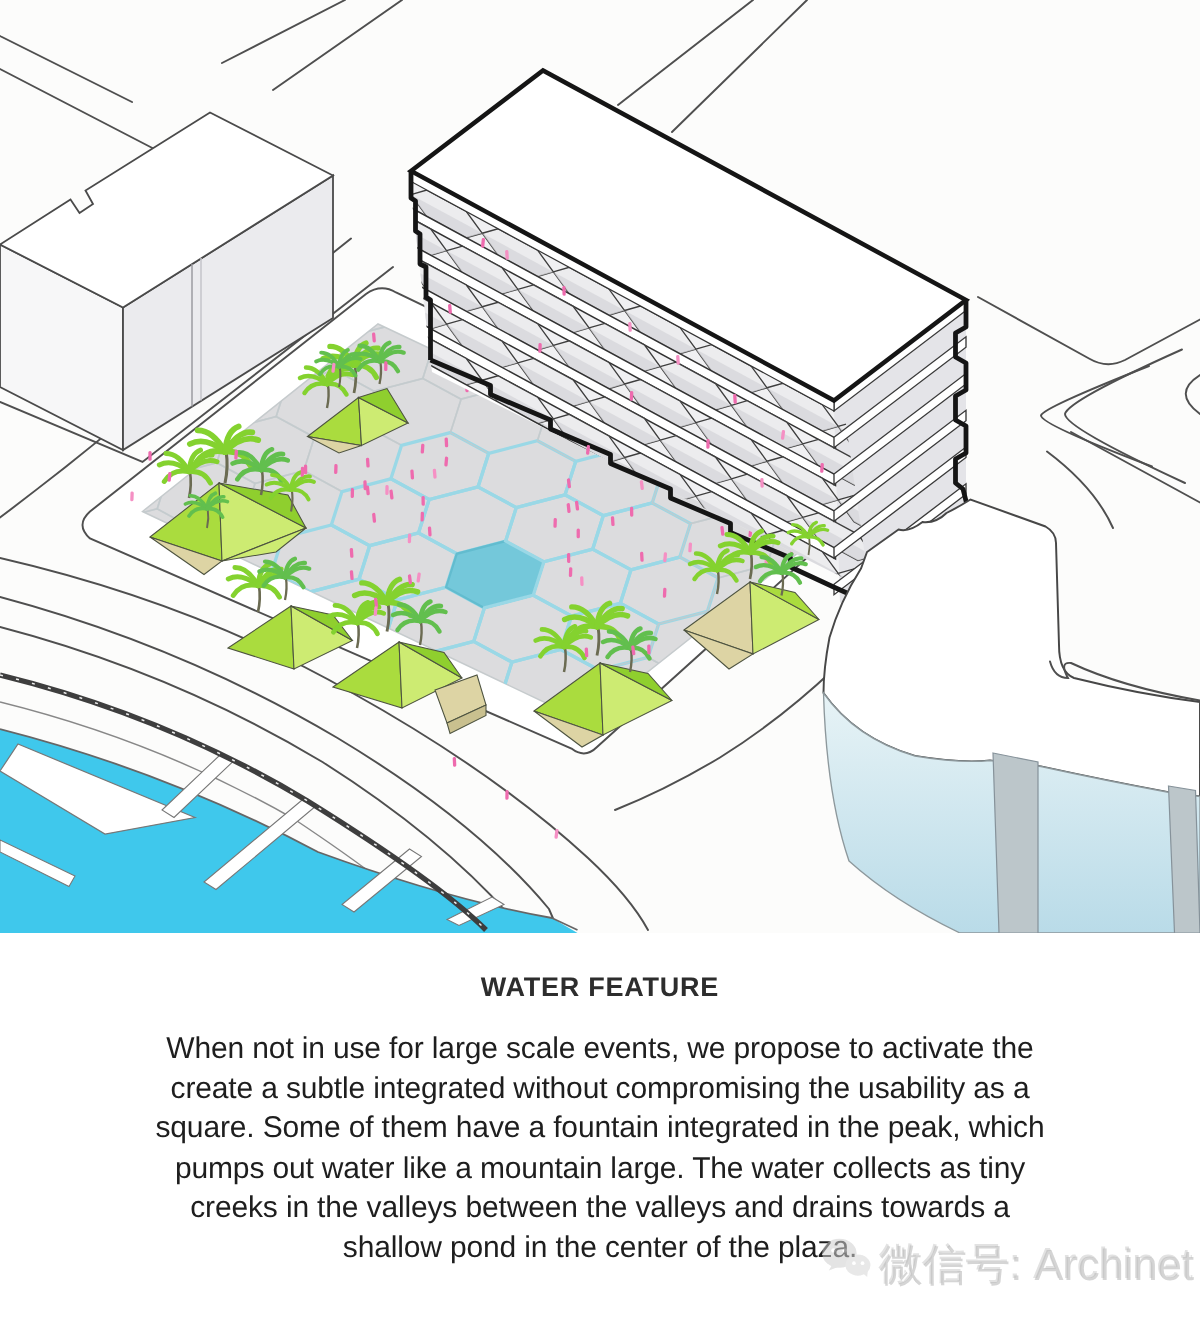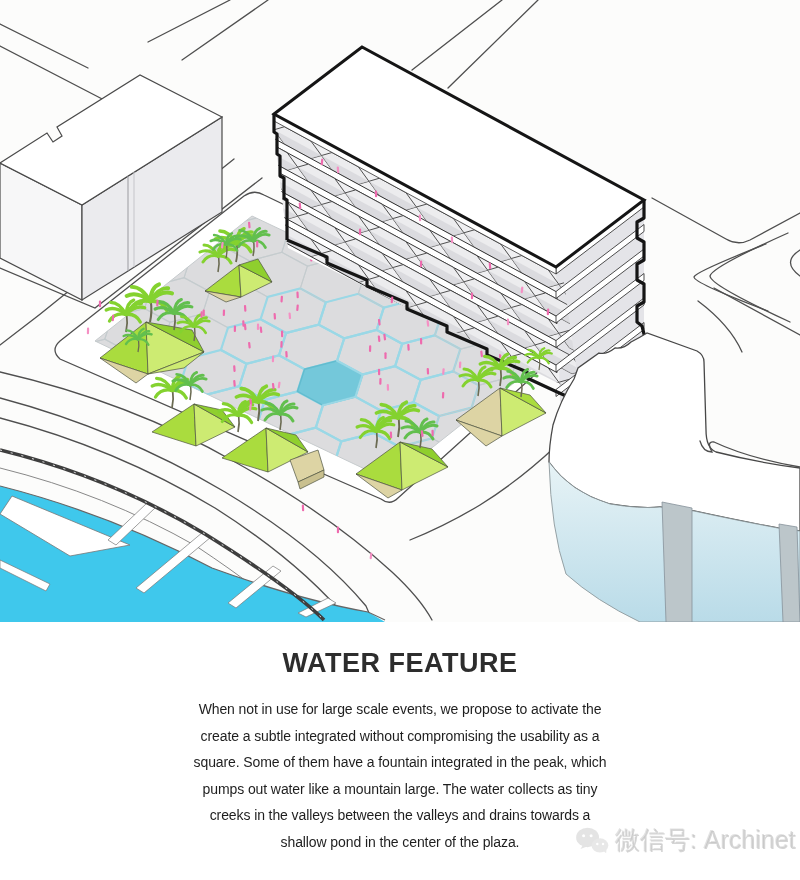--- a/index.html
+++ b/index.html
@@ -1,24 +1,24 @@
 <!DOCTYPE html>
 <html style="--marina-water: #3fc8ec; --pond: #74c8da; --creek: #9ad8e6; --grid-line: #c3cacd; --plaza-paving: #dcdcde; --planter-light: #cdeb72; --planter-mid: #aadc3e; --planter-dark: #8fcf2e; --planter-tan: #ddd4a4; --palm-bright: #84d22f; --palm-dark: #62bf4e; --people-pink: #ee6bae; --road-line: #4f4f4f; --building-face: #ececee; --building-shadow: #d6d6d9; --glass: #cfe4ec; --fin: #bcc6ca;"><head>
 <meta charset="utf-8">
 <style>
   html,body{margin:0;padding:0;background:#fff;}
   .page{position:relative;width:800px;height:880px;background:#fff;overflow:hidden;
         font-family:"Liberation Sans", sans-serif;}
   .illo{position:absolute;top:0;left:0;width:800px;height:622px;}
   svg{display:block;}
   .caption{position:absolute;top:622px;left:0;width:800px;text-align:center;color:#222;}
-  .cap-title{margin:26px 0 0 0;font-size:27px;font-weight:600;letter-spacing:.5px;color:#2d2d2d;}
-  .cap-body{margin-top:17px;font-size:14px;line-height:26.5px;color:#1e1e1e;letter-spacing:-.1px;}
-  .watermark{position:absolute;top:824px;right:4px;display:flex;align-items:center;gap:5px;
-             font-size:25px;color:rgba(185,185,185,.60);
+  .cap-title{margin:26px 0 0 0;font-size:18px;font-weight:600;letter-spacing:.5px;color:#2d2d2d;}
+  .cap-body{margin-top:17px;font-size:20px;line-height:26.5px;color:#1e1e1e;letter-spacing:-.1px;}
+  .watermark{position:absolute;top:824px;right:4px;display:flex;align-items:flex-start;gap:5px;
+             font-size:29px;color:rgba(185,185,185,.60);
              text-shadow:1px 1px 0 rgba(255,255,255,.9), -1px -1px 0 rgba(140,140,140,.25);
              pointer-events:none;white-space:nowrap;}
   .watermark svg{opacity:.55;}
   
   .pl{fill:var(--planter-light);}  .pm{fill:var(--planter-mid);}
   .pd{fill:var(--planter-dark);}   .pt{fill:var(--planter-tan);}
   .pl,.pm,.pd,.pt{stroke:#4d5340;stroke-width:.7;}
   .pb{color:var(--palm-bright);}   .pdk{color:var(--palm-dark);}
   .rd{stroke:var(--road-line);stroke-width:1.3;fill:none;stroke-linecap:round;}
 </style>

